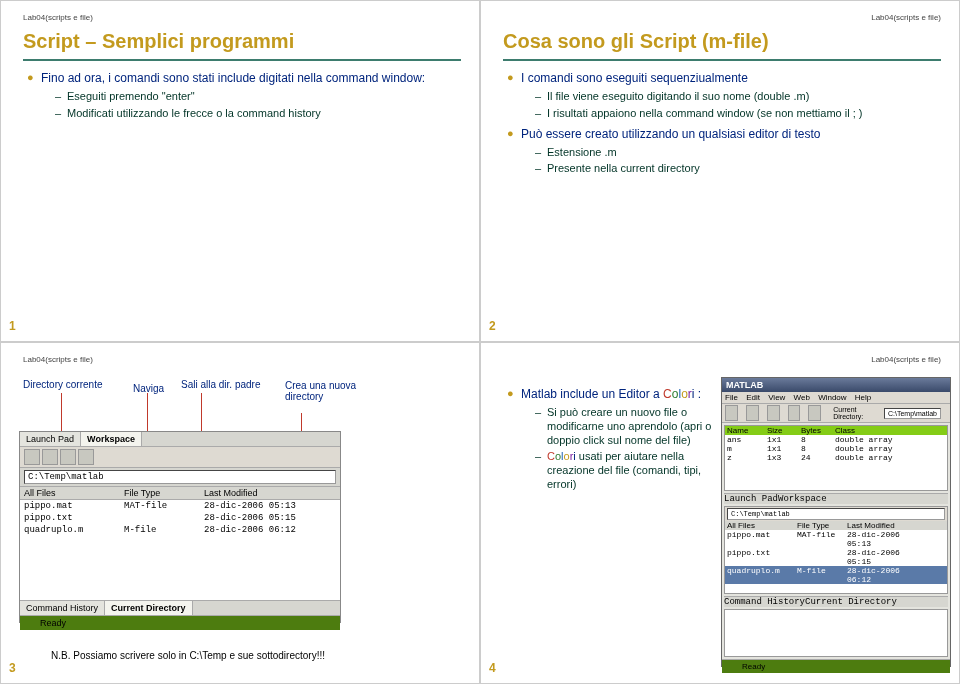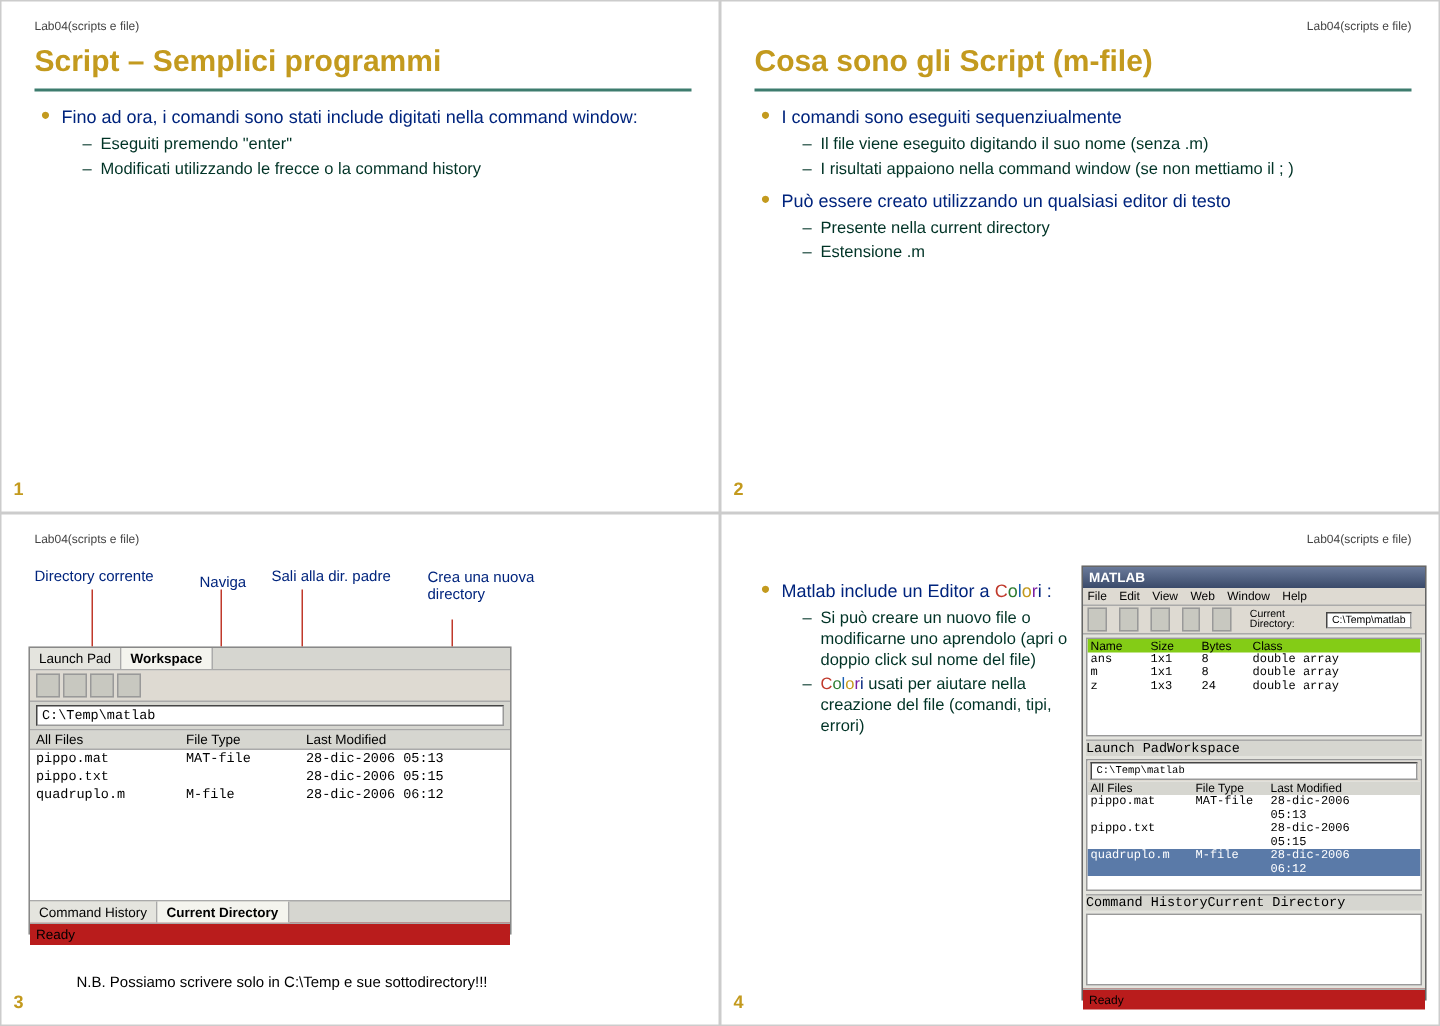--- a/index.html
+++ b/index.html
@@ -165,22 +165,22 @@
     height: 100px;
     overflow: hidden;
   }
   .lowertabs {
     display: flex;
     background: #d6d6d0;
     border-top: 1px solid #aaa;
   }
   .lowertabs .tab { font-size: 9px; }
   .status {
-    background: #b91c1c;
-    padding: 2px 4px;
+    background: #4d7c0f;
+    padding: 2px 20px;
     border-top: 1px solid #aaa;
     font-family: Arial, sans-serif;
   }
   .nb {
     position: absolute;
     left: 50px;
     bottom: 22px;
     font-size: 10px;
     color: #000;
   }
@@ -276,29 +276,29 @@
   </div>
 
   <div class="slide">
     <div class="hdr right">Lab04(scripts e file)</div>
     <div class="title">Cosa sono gli Script (m-file)</div>
     <hr class="rule">
     <ul class="bul">
       <li>
         <span>I comandi sono eseguiti sequenziualmente</span>
         <ul class="sub">
-          <li>Il file viene eseguito digitando il suo nome (senza .m)</li>
+          <li>Il file viene eseguito digitando il suo nome (double .m)</li>
           <li>I risultati appaiono nella command window (se non mettiamo il ; )</li>
         </ul>
       </li>
       <li>
         <span>Può essere creato utilizzando un qualsiasi editor di testo</span>
         <ul class="sub">
+          <li>Estensione .m</li>
           <li>Presente nella current directory</li>
-          <li>Estensione .m</li>
         </ul>
       </li>
     </ul>
     <div class="slidenum">2</div>
   </div>
 
   <div class="slide">
     <div class="hdr">Lab04(scripts e file)</div>
 
     <div class="anno" style="left:22px; top:36px;">Directory corrente</div>

